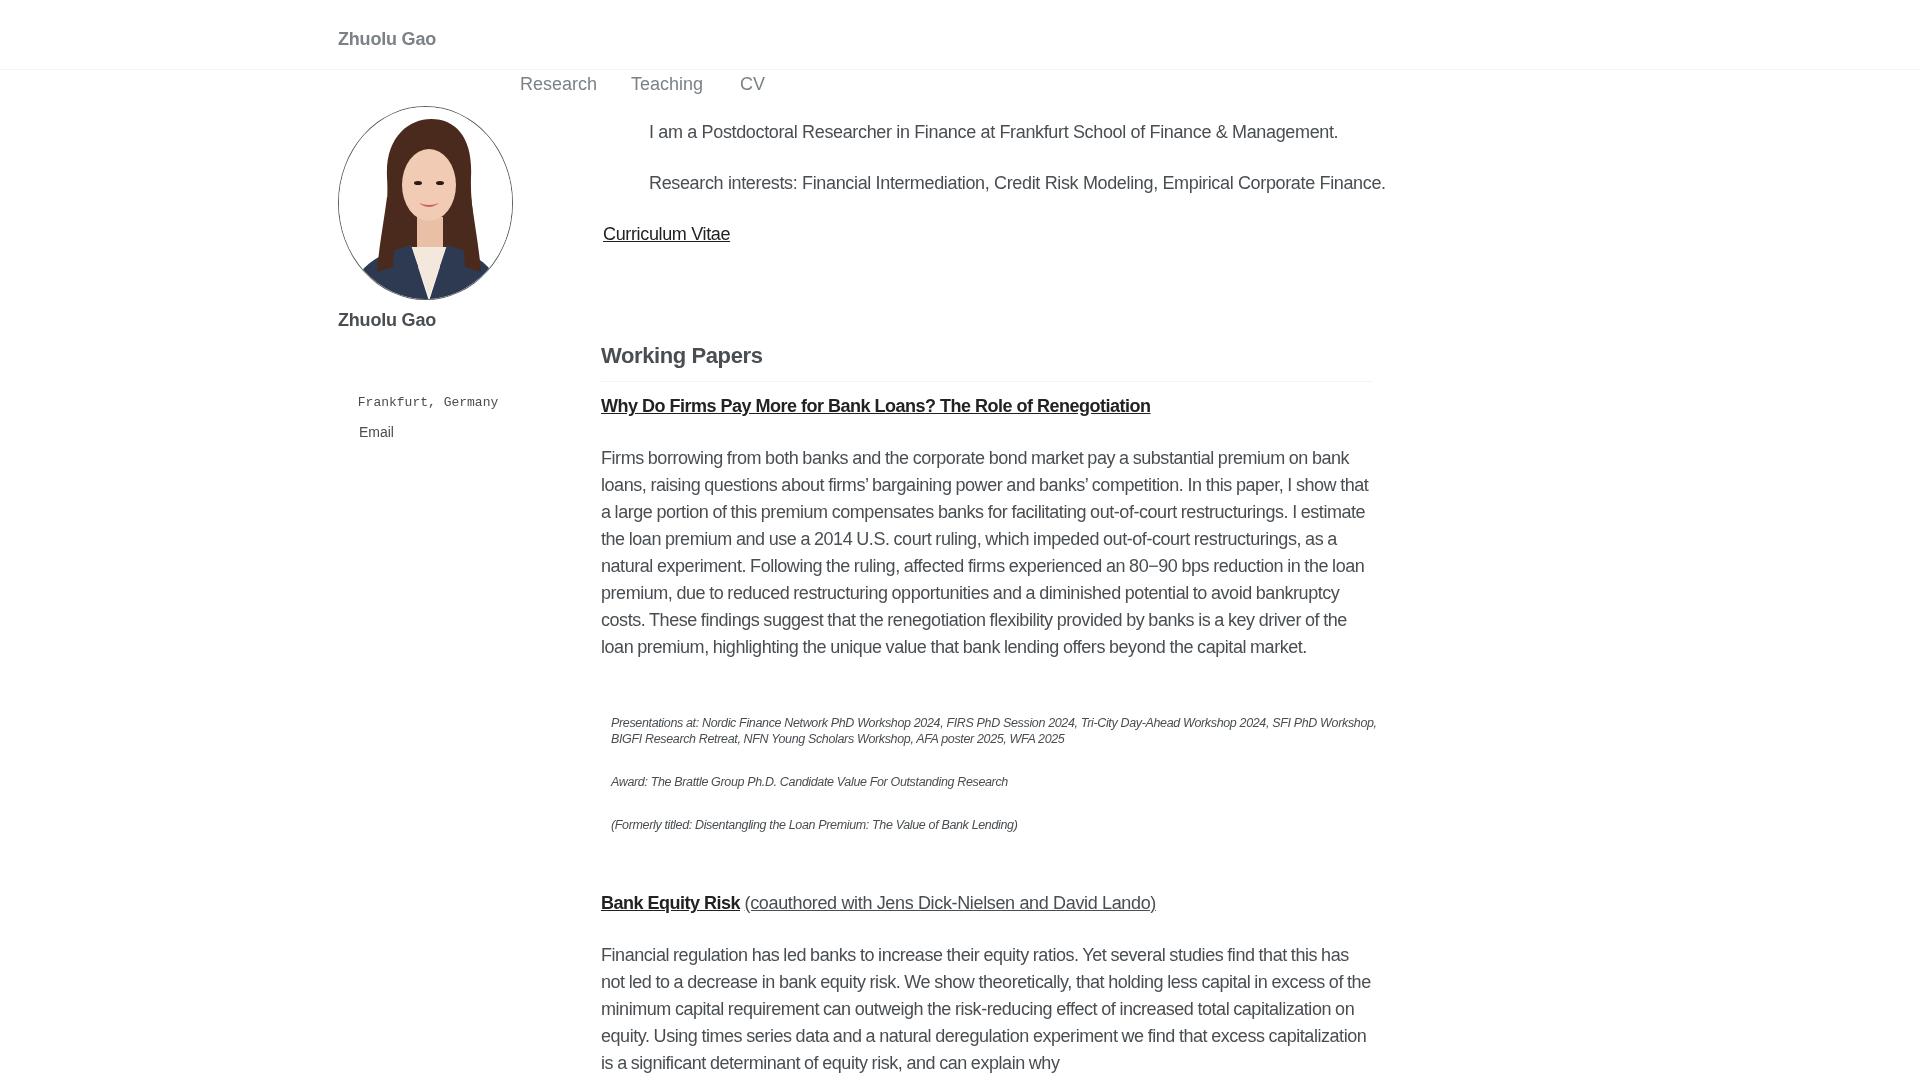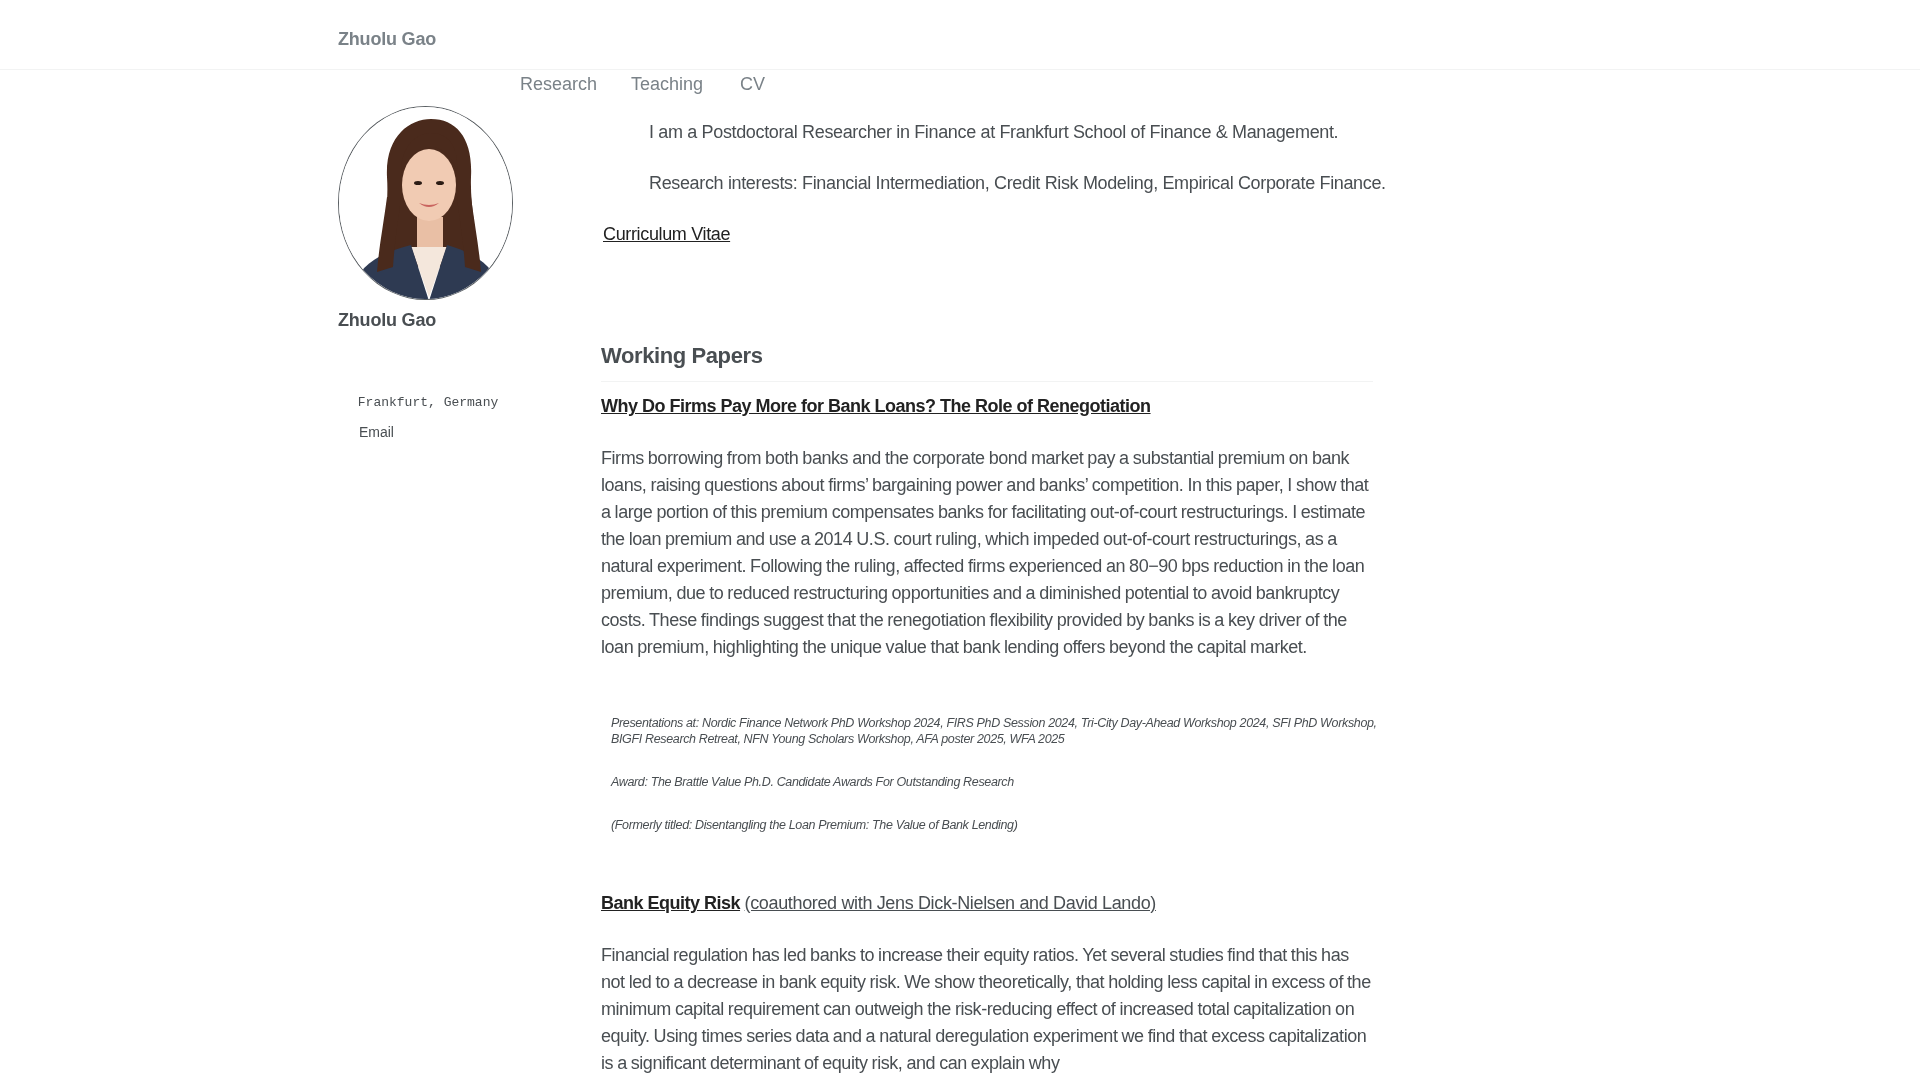--- a/index.html
+++ b/index.html
@@ -82,21 +82,21 @@
   <p class="intro" style="top:2px">I am a Postdoctoral Researcher in Finance at Frankfurt School of Finance &amp; Management.</p>
   <p class="intro" style="top:53px">Research interests: Financial Intermediation, Credit Risk Modeling, Empirical Corporate Finance.</p>
   <a class="cv-link" style="top:104px">Curriculum Vitae</a>
 
   <h2 class="section-title">Working Papers</h2>
   <div class="rule"></div>
 
   <a class="paper-title" style="top:276px">Why Do Firms Pay More for Bank Loans? The Role of Renegotiation</a>
   <p class="abstract" style="top:325px">Firms borrowing from both banks and the corporate bond market pay a substantial premium on bank loans, raising questions about firms’ bargaining power and banks’ competition. In this paper, I show that a large portion of this premium compensates banks for facilitating out-of-court restructurings. I estimate the loan premium and use a 2014 U.S. court ruling, which impeded out-of-court restructurings, as a natural experiment. Following the ruling, affected firms experienced an 80−90 bps reduction in the loan premium, due to reduced restructuring opportunities and a diminished potential to avoid bankruptcy costs. These findings suggest that the renegotiation flexibility provided by banks is a key driver of the loan premium, highlighting the unique value that bank lending offers beyond the capital market.</p>
   <p class="note" style="top:595px">Presentations at: Nordic Finance Network PhD Workshop 2024, FIRS PhD Session 2024, Tri-City Day-Ahead Workshop 2024, SFI PhD Workshop, BIGFI Research Retreat, NFN Young Scholars Workshop, AFA poster 2025, WFA 2025</p>
-  <p class="note" style="top:654px">Award: The Brattle Value Ph.D. Candidate Awards For Outstanding Research</p>
+  <p class="note" style="top:654px">Award: The Brattle Group Ph.D. Candidate Value For Outstanding Research</p>
   <p class="note" style="top:697px">(Formerly titled: Disentangling the Loan Premium: The Value of Bank Lending)</p>
 
   <div class="paper-title" style="top:773px; text-decoration:none">
     <a style="color:#222; text-decoration:underline">Bank Equity Risk</a>
     <span class="coauthors">(coauthored with Jens Dick-Nielsen and David Lando)</span>
   </div>
   <p class="abstract" style="top:822px">Financial regulation has led banks to increase their equity ratios. Yet several studies find that this has not led to a decrease in bank equity risk. We show theoretically, that holding less capital in excess of the minimum capital requirement can outweigh the risk-reducing effect of increased total capitalization on equity. Using times series data and a natural deregulation experiment we find that excess capitalization is a significant determinant of equity risk, and can explain why</p>
 </main>
 
 </body></html>

